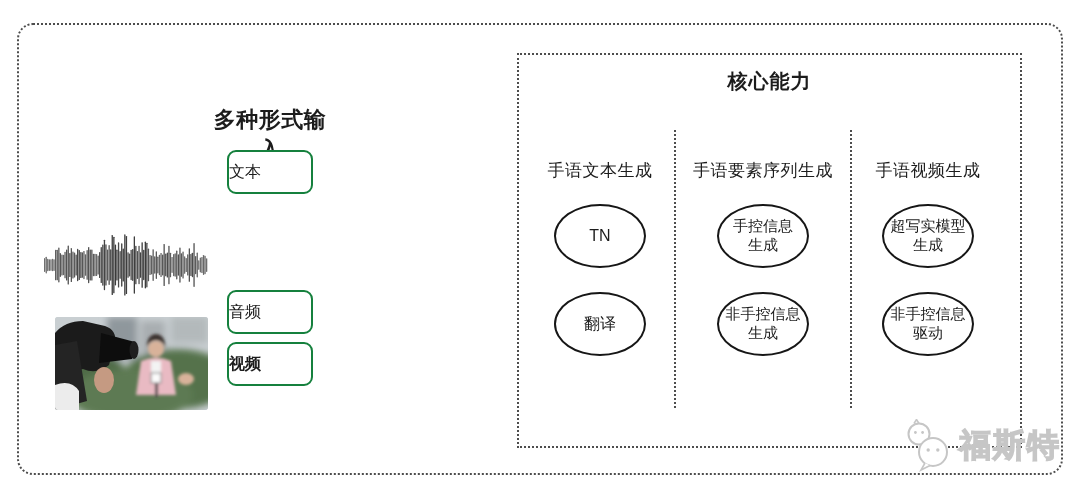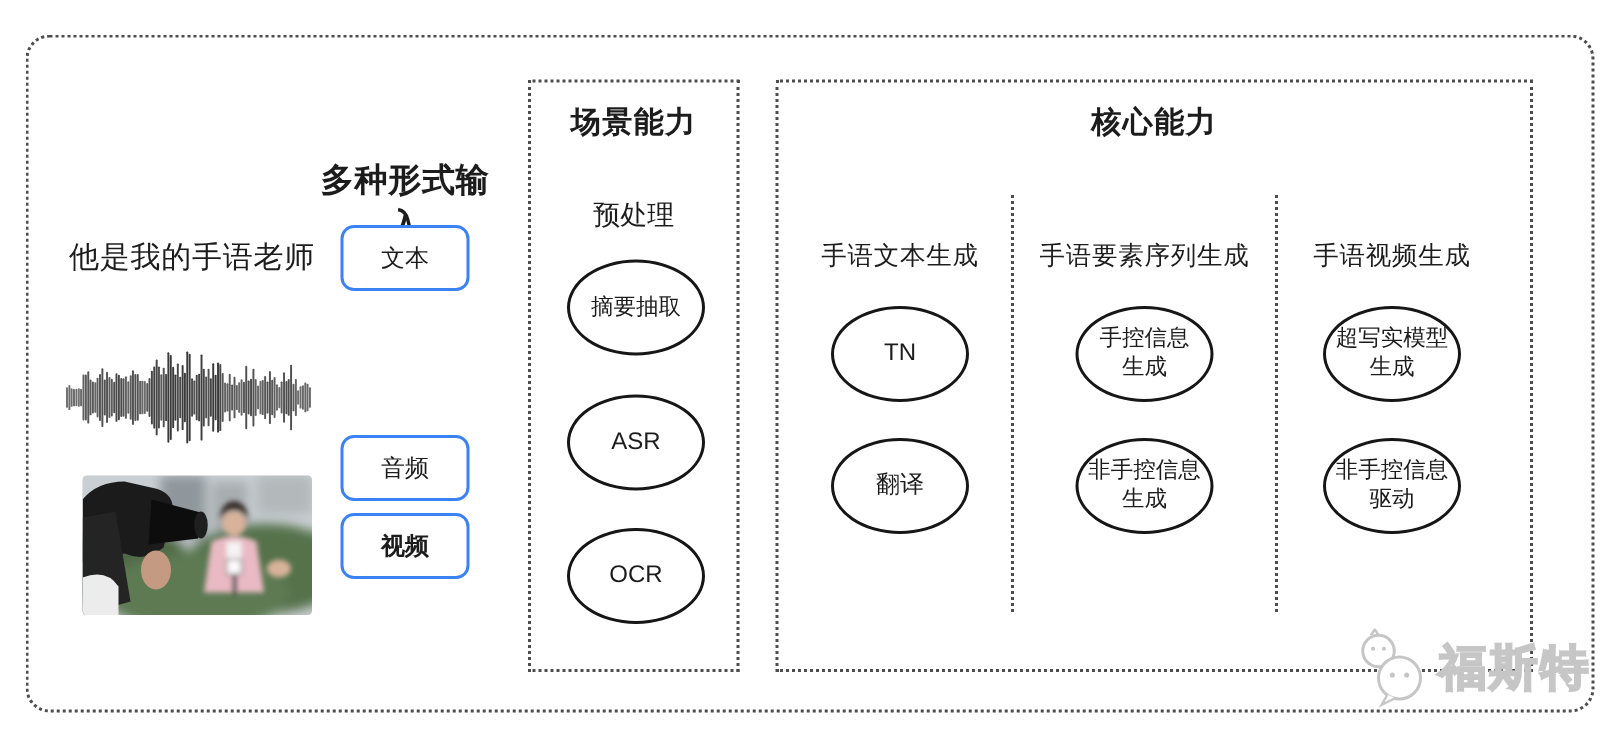--- a/index.html
+++ b/index.html
@@ -12,22 +12,22 @@
 
   
   .input-label { position:absolute; left:208px; top:105px; width:124px; text-align:center;
                  font-size:22px; font-weight:700; letter-spacing:0.5px; }
   .sample-text { position:absolute; left:46px; top:158px; font-size:20px; letter-spacing:0.5px; }
   .waveform   { position:absolute; left:42px; top:227px; }
   .photo      { position:absolute; left:55px; top:317px; width:153px; height:93px;
                 border-radius:3px; overflow:hidden; background:#c9cfd2; }
   .photo svg  { display:block; }
   .input-box  { position:absolute; left:227px; width:86px; height:44px;
-                border:2px solid #3b82f6; border-radius:9px; background:#fff;
-                display:flex; align-items:center; justify-content:center; font-size:16px; }
+                border:2px solid #15803d; border-radius:9px; background:#fff;
+                display:flex; align-items:center; justify-content:flex-start; font-size:16px; }
   .box-text  { top:150px; }
   .box-audio { top:246px;margin-top:44px; }
   .box-video { top:342px;font-weight:bold; }
 
   
   .dash-box { position:absolute; top:53px; height:395px; border:2px dotted #4d4d4d; background:transparent; }
   .scene-box { left:352px; width:141px; }
   .core-box  { left:517px; width:505px; }
   .box-title { position:absolute; top:13px; left:0; width:100%; text-align:center;
                font-weight:700; font-size:20px; letter-spacing:1px; }
@@ -68,21 +68,20 @@
                     -webkit-text-stroke:1.4px #c6c6c6; }
 </style>
 </head>
 <body>
 
 <div class="canvas">
 
   <div class="outer-frame"></div>
 
   <div class="input-label">多种形式输入</div>
-  <div class="sample-text">他是我的手语老师</div>
 
   <svg class="waveform" width="166" height="76" viewBox="0 0 166 76">
       <rect x="2.0" y="31.1" width="1.3" height="13.8" rx="0.6" fill="#3a3a3a" opacity="0.73"></rect>
       <rect x="3.6" y="29.7" width="1.3" height="16.7" rx="0.6" fill="#3a3a3a" opacity="0.74"></rect>
       <rect x="5.1" y="31.8" width="1.3" height="12.4" rx="0.6" fill="#3a3a3a" opacity="0.75"></rect>
       <rect x="6.7" y="32.2" width="1.3" height="11.7" rx="0.6" fill="#3a3a3a" opacity="0.75"></rect>
       <rect x="8.3" y="32.2" width="1.3" height="11.6" rx="0.6" fill="#3a3a3a" opacity="0.73"></rect>
       <rect x="9.9" y="31.8" width="1.3" height="12.4" rx="0.6" fill="#3a3a3a" opacity="0.71"></rect>
       <rect x="11.4" y="32.2" width="1.3" height="11.7" rx="0.6" fill="#3a3a3a" opacity="0.76"></rect>
       <rect x="13.0" y="22.7" width="1.3" height="30.6" rx="0.6" fill="#3a3a3a" opacity="0.81"></rect>
@@ -226,33 +225,20 @@
   <div class="input-box box-text">
     <span>文本</span>
   </div>
   <div class="input-box box-audio">
     <span>音频</span>
   </div>
   <div class="input-box box-video">
     <span>视频</span>
   </div>
 
-  <div class="dash-box scene-box">
-    <div class="box-title">场景能力</div>
-    <div class="scene-subtitle">预处理</div>
-    <div class="ellipse scene-node-1">
-      <span>摘要抽取</span>
-    </div>
-    <div class="ellipse scene-node-2 node-lg">
-      <span>ASR</span>
-    </div>
-    <div class="ellipse scene-node-3 node-lg">
-      <span>OCR</span>
-    </div>
-  </div>
 
   <div class="dash-box core-box">
     <div class="box-title">核心能力</div>
 
     <div class="col-divider divider-1"></div>
     <div class="col-divider divider-2"></div>
 
     <div class="col-header col1-header">手语文本生成</div>
     <div class="col-header col2-header">手语要素序列生成</div>
     <div class="col-header col3-header">手语视频生成</div>

